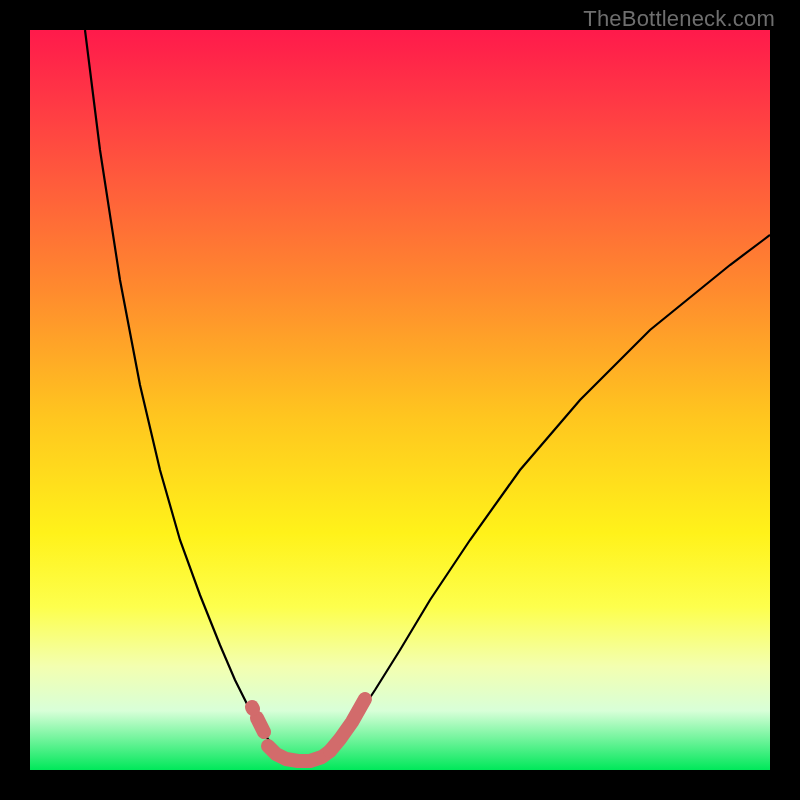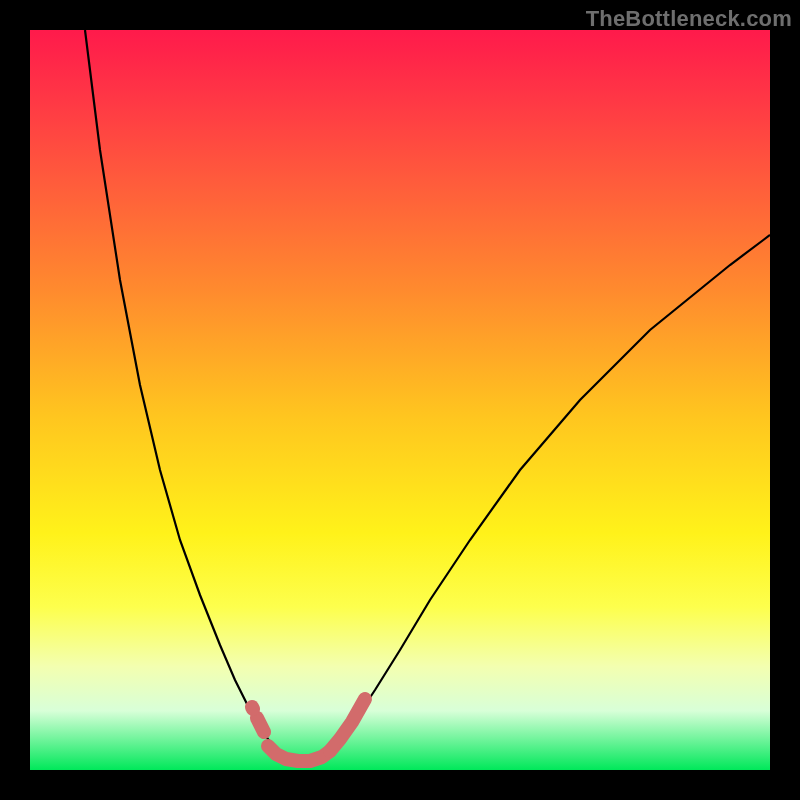--- a/index.html
+++ b/index.html
@@ -32,24 +32,24 @@
       #fff21a 68%,
       #fdff4d 78%,
       #f3ffb0 86%,
       #d8ffd8 92%,
       #00e85a 100%
     );
   }
   .watermark {
     position: absolute;
     top: 6px;
-    right: 8px;
+    right: 25px;
     color: #6e6e6e;
     font-size: 22px;
-    font-weight: 700;
+    font-weight: 400;
     letter-spacing: 0.2px;
     user-select: none;
   }
   svg.curve {
     position: absolute;
     inset: 0;
     width: 740px;
     height: 740px;
     overflow: visible;
   }

